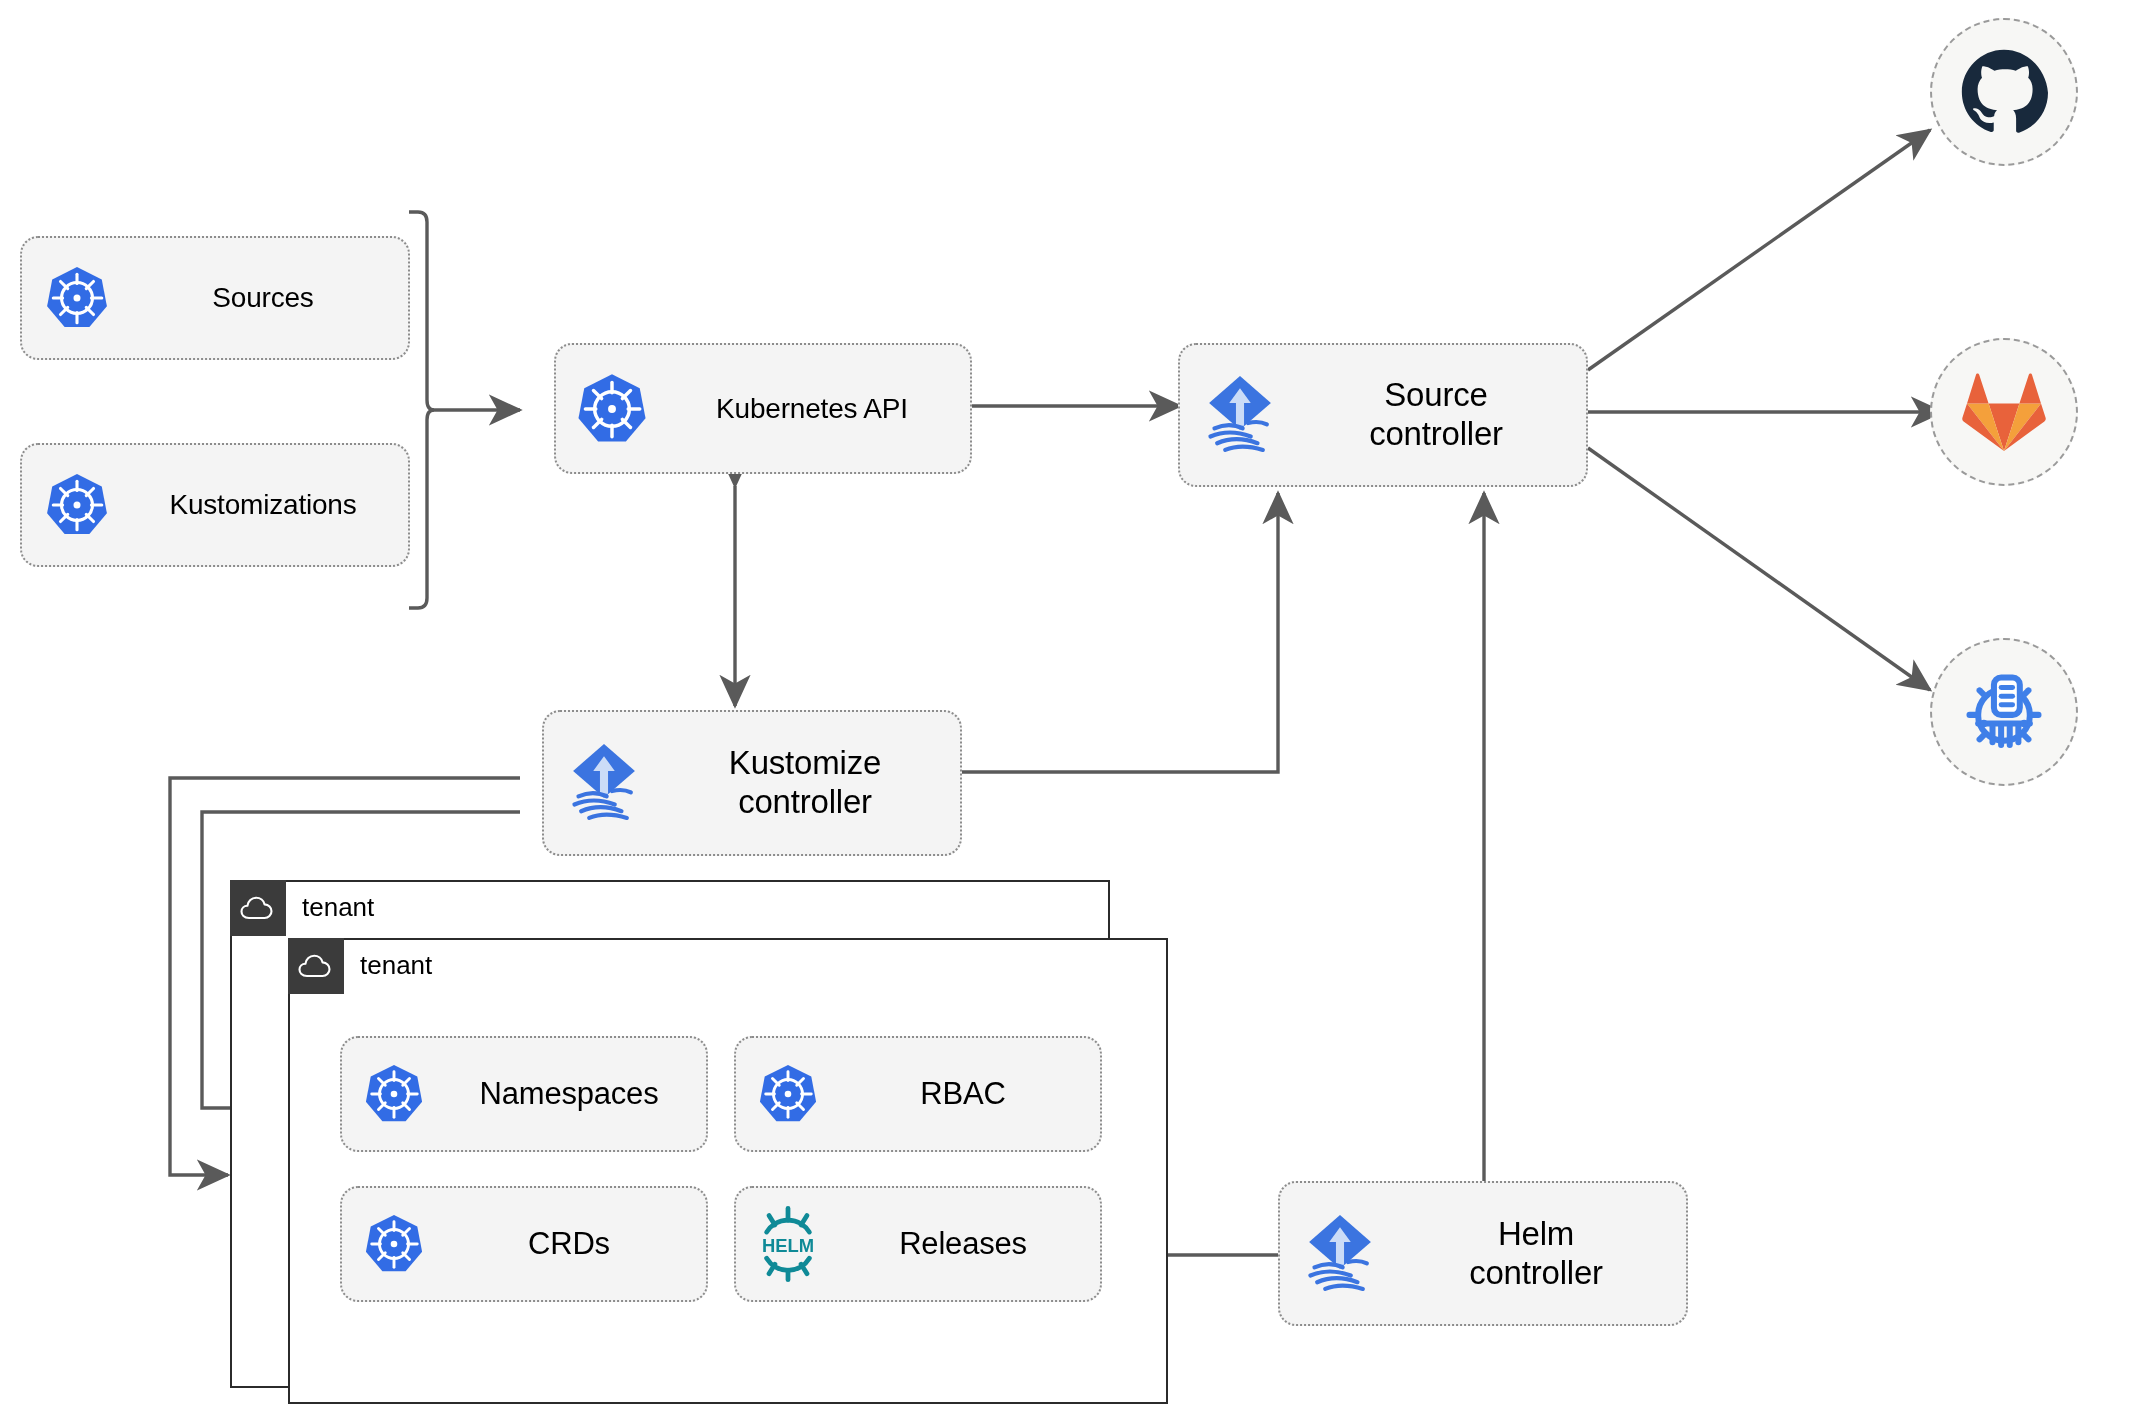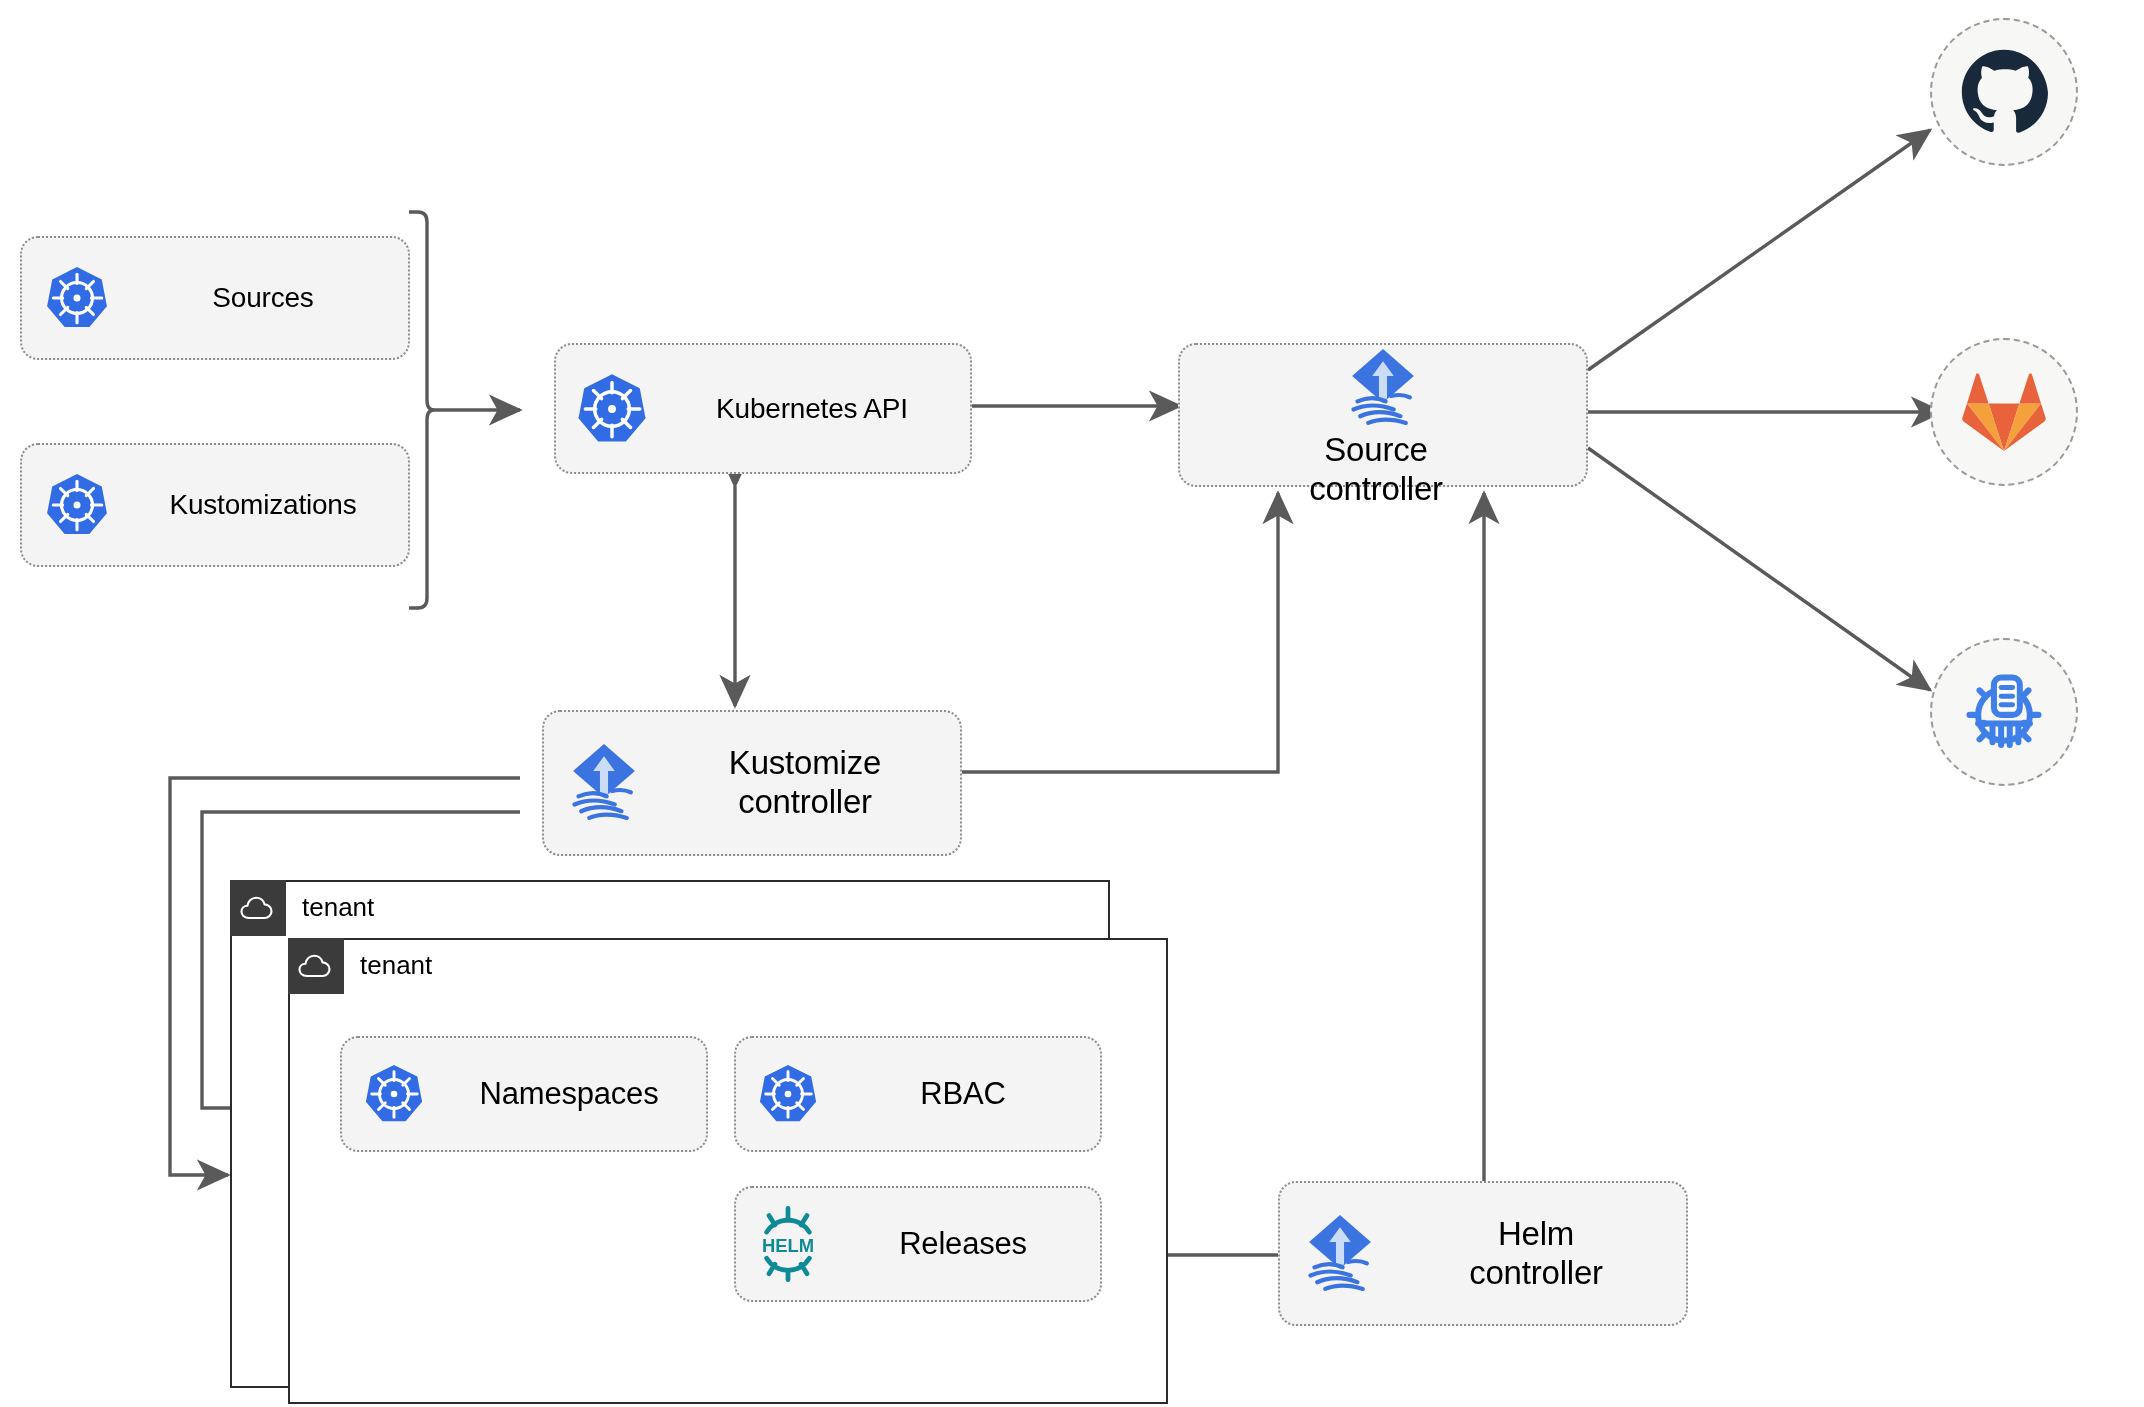--- a/index.html
+++ b/index.html
@@ -148,21 +148,21 @@
           <line x1="16" y1="16" x2="23" y2="23"></line>
             <line x1="41" y1="41" x2="48" y2="48"></line>
           <line x1="48" y1="16" x2="41" y2="23"></line>
             <line x1="23" y1="41" x2="16" y2="48"></line>
         </g>
       </svg>
     </span>
     <span class="lbl">Kubernetes API</span>
   </div>
 
-  <div class="node" style="left:1178px;top:343px;width:410px;height:144px;flex-direction:column;">
+  <div class="node" style="left:1178px;top:343px;width:410px;height:144px;">
     <span class="ico" style="width:120px;">
       <svg width="86" height="86" viewBox="0 0 64 64">
         <path d="M32 3 L55 23 L32 43 L9 23 Z" fill="#3B74E0"></path>
         <path d="M32 12 L40 23 L35 23 L35 40 L29 40 L29 23 L24 23 Z" fill="#CBDCF7"></path>
         <g stroke="#3B74E0" stroke-width="3.1" fill="none" stroke-linecap="round">
           <path d="M13 42 Q24 37 34 42"></path>
           <path d="M10 48 Q24 42 40 48"></path>
           <path d="M15 53 Q29 47 45 53"></path>
           <path d="M21 58 Q33 53 49 58"></path>
           <path d="M38 38 Q46 36 52 39"></path>
@@ -310,20 +310,40 @@
           <line x1="16" y1="16" x2="23" y2="23"></line>
             <line x1="41" y1="41" x2="48" y2="48"></line>
           <line x1="48" y1="16" x2="41" y2="23"></line>
             <line x1="23" y1="41" x2="16" y2="48"></line>
         </g>
       </svg>
     </span>
     <span class="lbl" style="font-size:31px;">RBAC</span>
   </div>
 
+  <div class="node" style="left:340px;top:1186px;width:368px;height:116px;">
+    <span class="ico" style="width:104px;">
+      <svg width="62" height="62" viewBox="0 0 64 64">
+        <path d="M32 2 L56 14 L61 40 L44 60 L20 60 L3 40 L8 14 Z" fill="#326CE5"></path>
+        <g fill="none" stroke="#ffffff" stroke-width="3" stroke-linecap="round">
+          <circle cx="32" cy="32" r="15"></circle>
+            <circle cx="32" cy="32" r="3.4" fill="#ffffff" stroke="none"></circle>
+          <line x1="32" y1="9" x2="32" y2="18"></line>
+            <line x1="32" y1="46" x2="32" y2="56"></line>
+          <line x1="9" y1="32" x2="18" y2="32"></line>
+            <line x1="46" y1="32" x2="56" y2="32"></line>
+          <line x1="16" y1="16" x2="23" y2="23"></line>
+            <line x1="41" y1="41" x2="48" y2="48"></line>
+          <line x1="48" y1="16" x2="41" y2="23"></line>
+            <line x1="23" y1="41" x2="16" y2="48"></line>
+        </g>
+      </svg>
+    </span>
+    <span class="lbl" style="font-size:31px;">CRDs</span>
+  </div>
 
   <div class="node" style="left:734px;top:1186px;width:368px;height:116px;">
     <span class="ico" style="width:104px;">
       <svg width="76" height="76" viewBox="0 0 64 64">
         <g stroke="#0F8A97" stroke-width="4" fill="none" stroke-linecap="round">
           <path d="M14 22 A21 21 0 0 1 50 22"></path>
           <path d="M14 44 A21 21 0 0 0 50 44"></path>
           <line x1="32" y1="2" x2="32" y2="12"></line>
           <line x1="32" y1="54" x2="32" y2="62"></line>
           <line x1="16" y1="8" x2="21" y2="16"></line>

